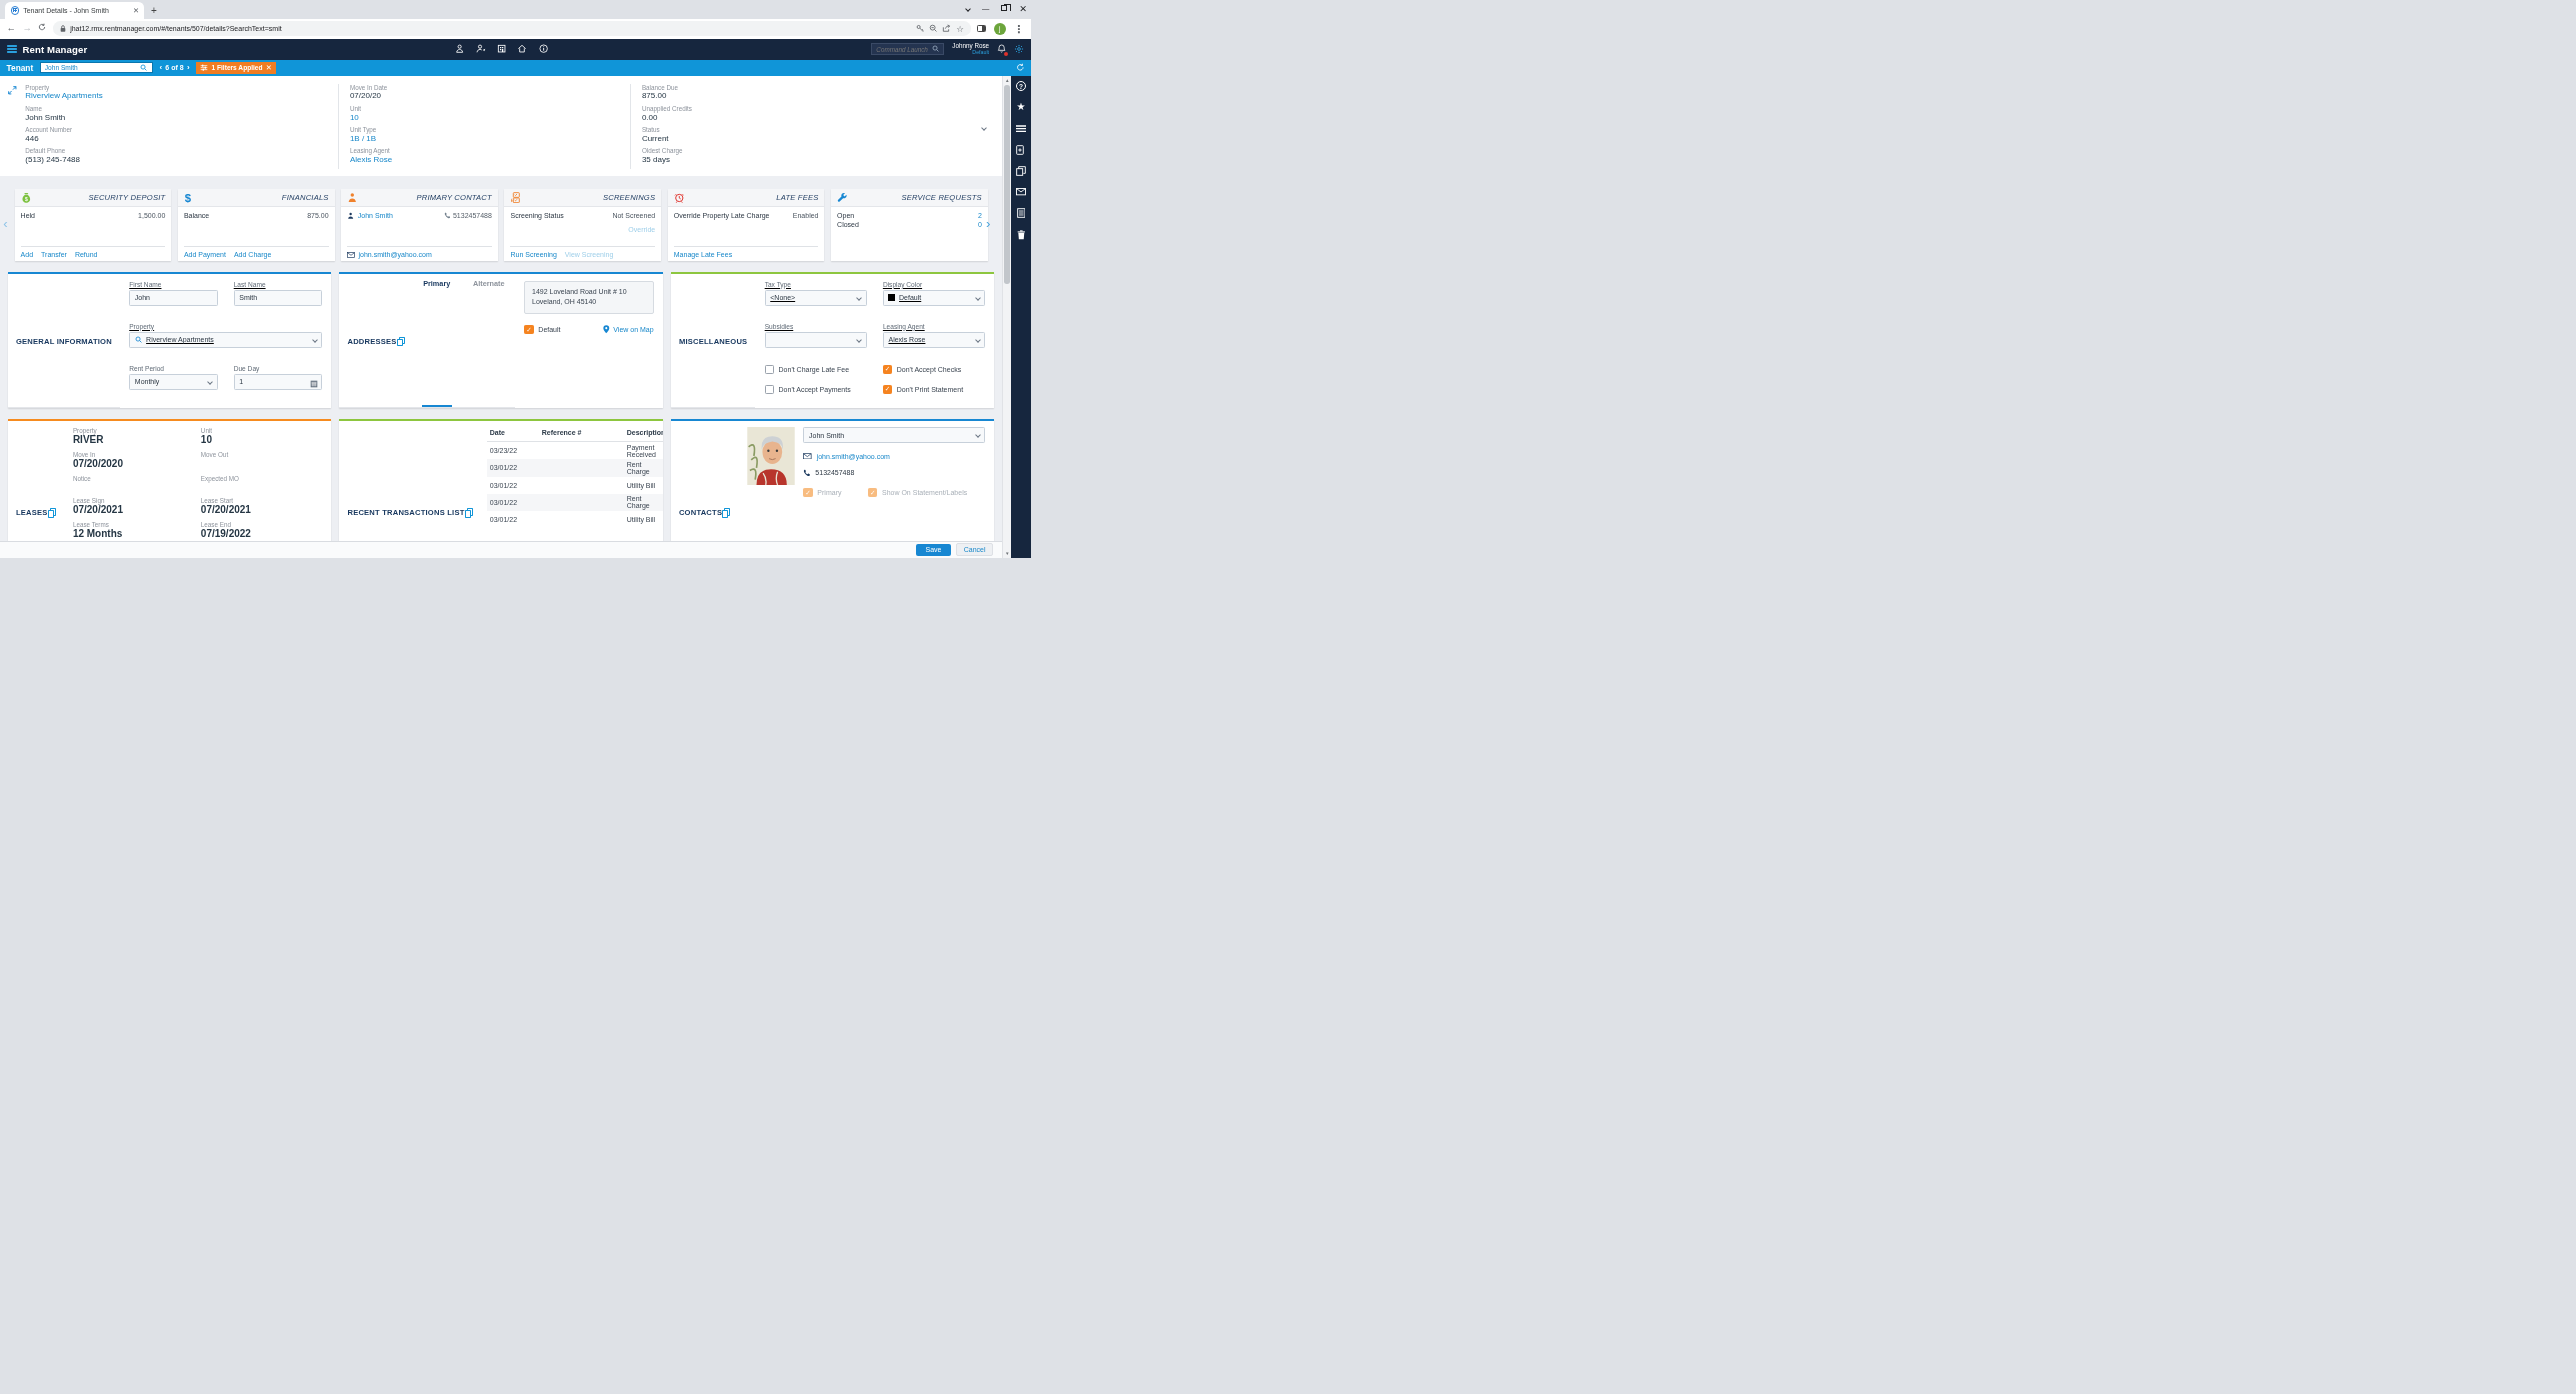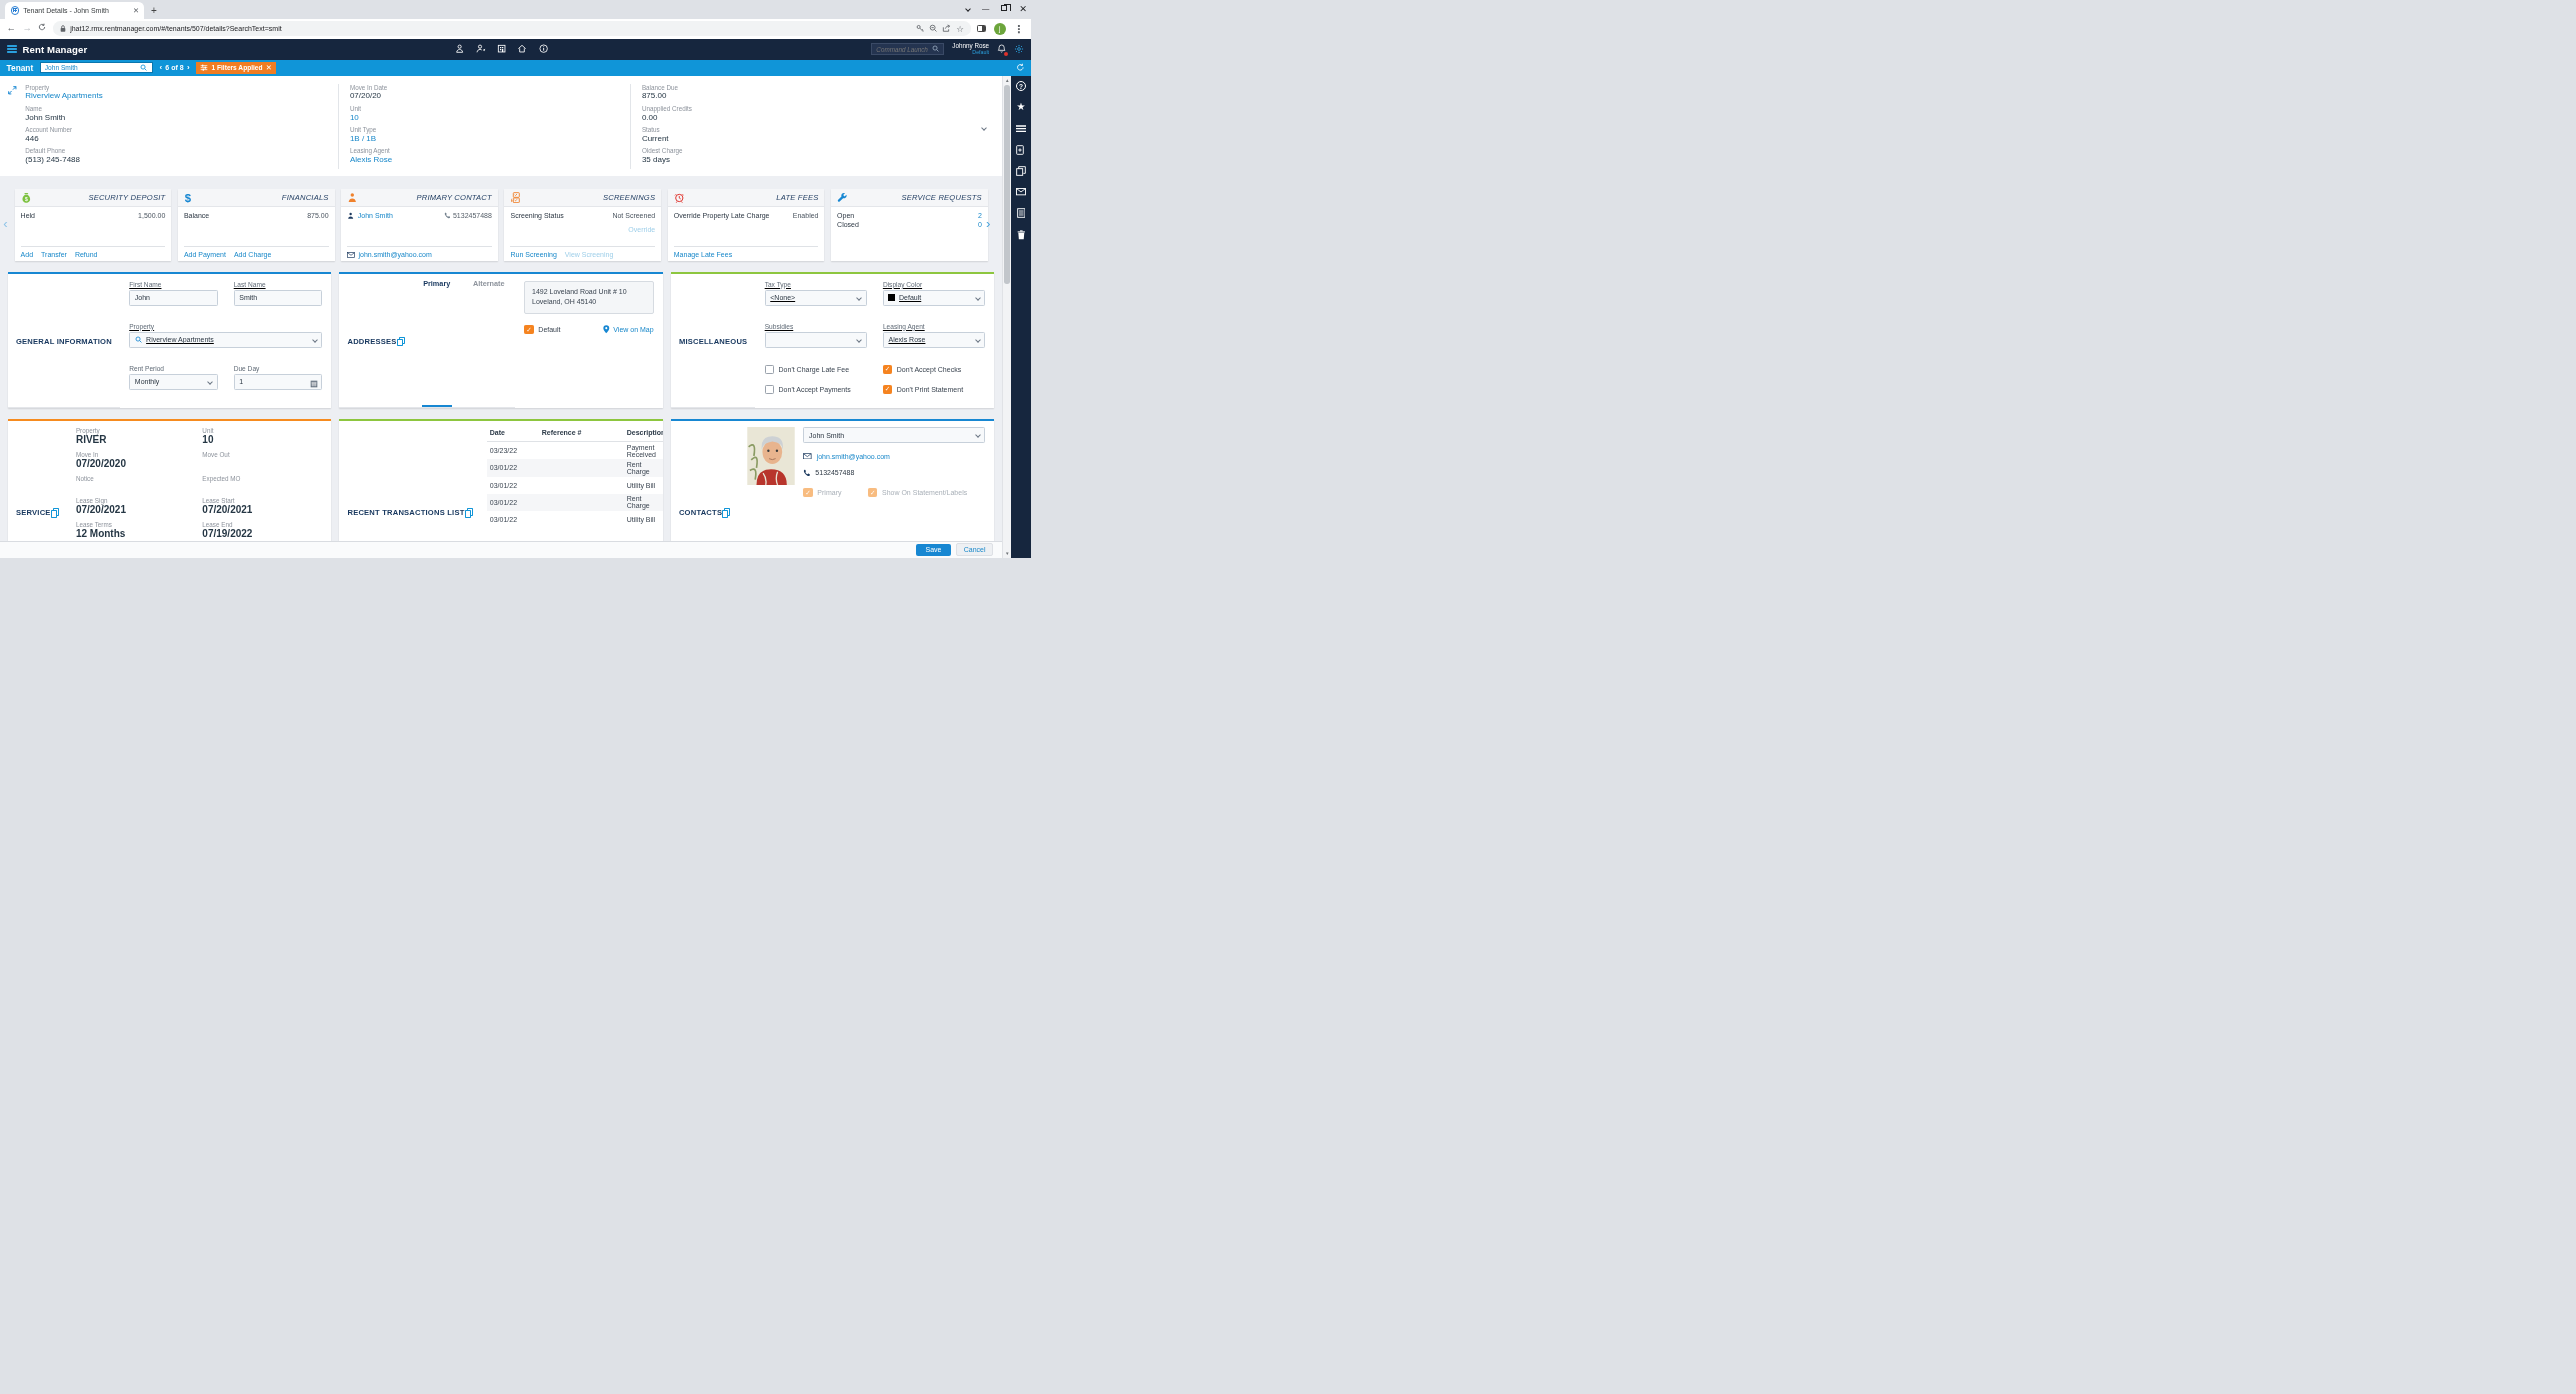--- a/index.html
+++ b/index.html
@@ -676,21 +676,21 @@
               <span class="cb-row">
                 <span class="cbox on">✓</span>
                 <span class="cb-lab">Don't Print Statement</span>
               </span>
             </div>
           </div>
         </div>
 
         <div class="panel orange">
           <div class="panel-h">
-            <span class="pt">SERVICE</span>
+            <span class="pt">LEASES</span>
             <span class="copy-ico">
                 <i class="b"></i>
                 <i></i>
               </span>
           </div>
           <div class="panel-b">
             <div class="lease-grid">
               <div class="lfld">
                   <div class="lab">Property</div>
                   <div class="val">RIVER</div>

